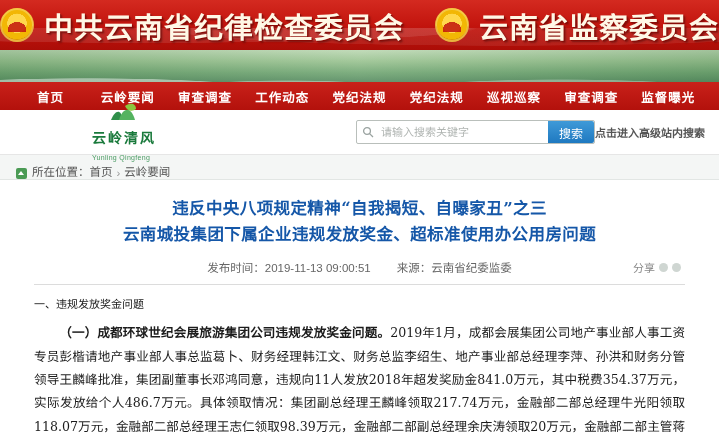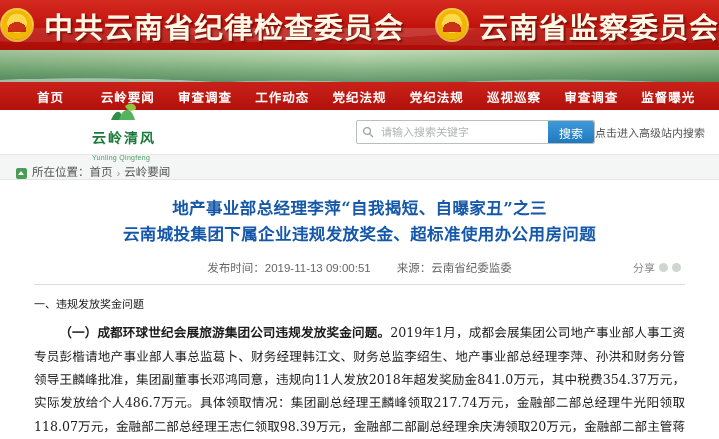--- a/index.html
+++ b/index.html
@@ -128,21 +128,21 @@
   .search-input::placeholder{color:#b0b5b2;}
   .search-btn{
     height:22px;width:46px;border:0;
     background:linear-gradient(180deg,#3f9ad8 0%,#1f79c0 100%);
     color:#fff;font-size:12px;cursor:pointer;
     font-family:"Liberation Sans",sans-serif;
     border-radius:0 2px 2px 0;
     margin-left:-1px;
   }
   .adv-link{
-    font-size:11px;color:#555;white-space:nowrap;cursor:pointer;
+    font-size:11px;color:#555;white-space:nowrap;cursor:pointer;font-weight:bold;
   }
   
   .crumb{
     height:24px;background:#f4f6f5;
     border-bottom:1px solid #e2e6e4;
     display:flex;align-items:flex-end;
     padding:0 16px;font-size:11.5px;color:#555;
   }
   .crumb .home-dot{
     width:11px;height:11px;border-radius:2px;
@@ -254,21 +254,21 @@
 
 <div class="crumb">
   <span class="home-dot"></span>
   <span>所在位置：</span>
   <a>首页</a>
   <span class="crumb-sep">›</span>
   <a>云岭要闻</a>
 </div>
 
 <div class="article">
-  <div class="headline">地产事业部总经理李萍“自我揭短、自曝家丑”之三</div>
+  <div class="headline">违反中央八项规定精神“自我揭短、自曝家丑”之三</div>
   <div class="headline">云南城投集团下属企业违规发放奖金、超标准使用办公用房问题</div>
 
   <div class="meta">
     <span>
       <span>发布时间：</span><span>2019-11-13 09:00:51</span>
     </span>
     <span>
       <span>来源：</span><span>云南省纪委监委</span>
     </span>
     <span class="share">

